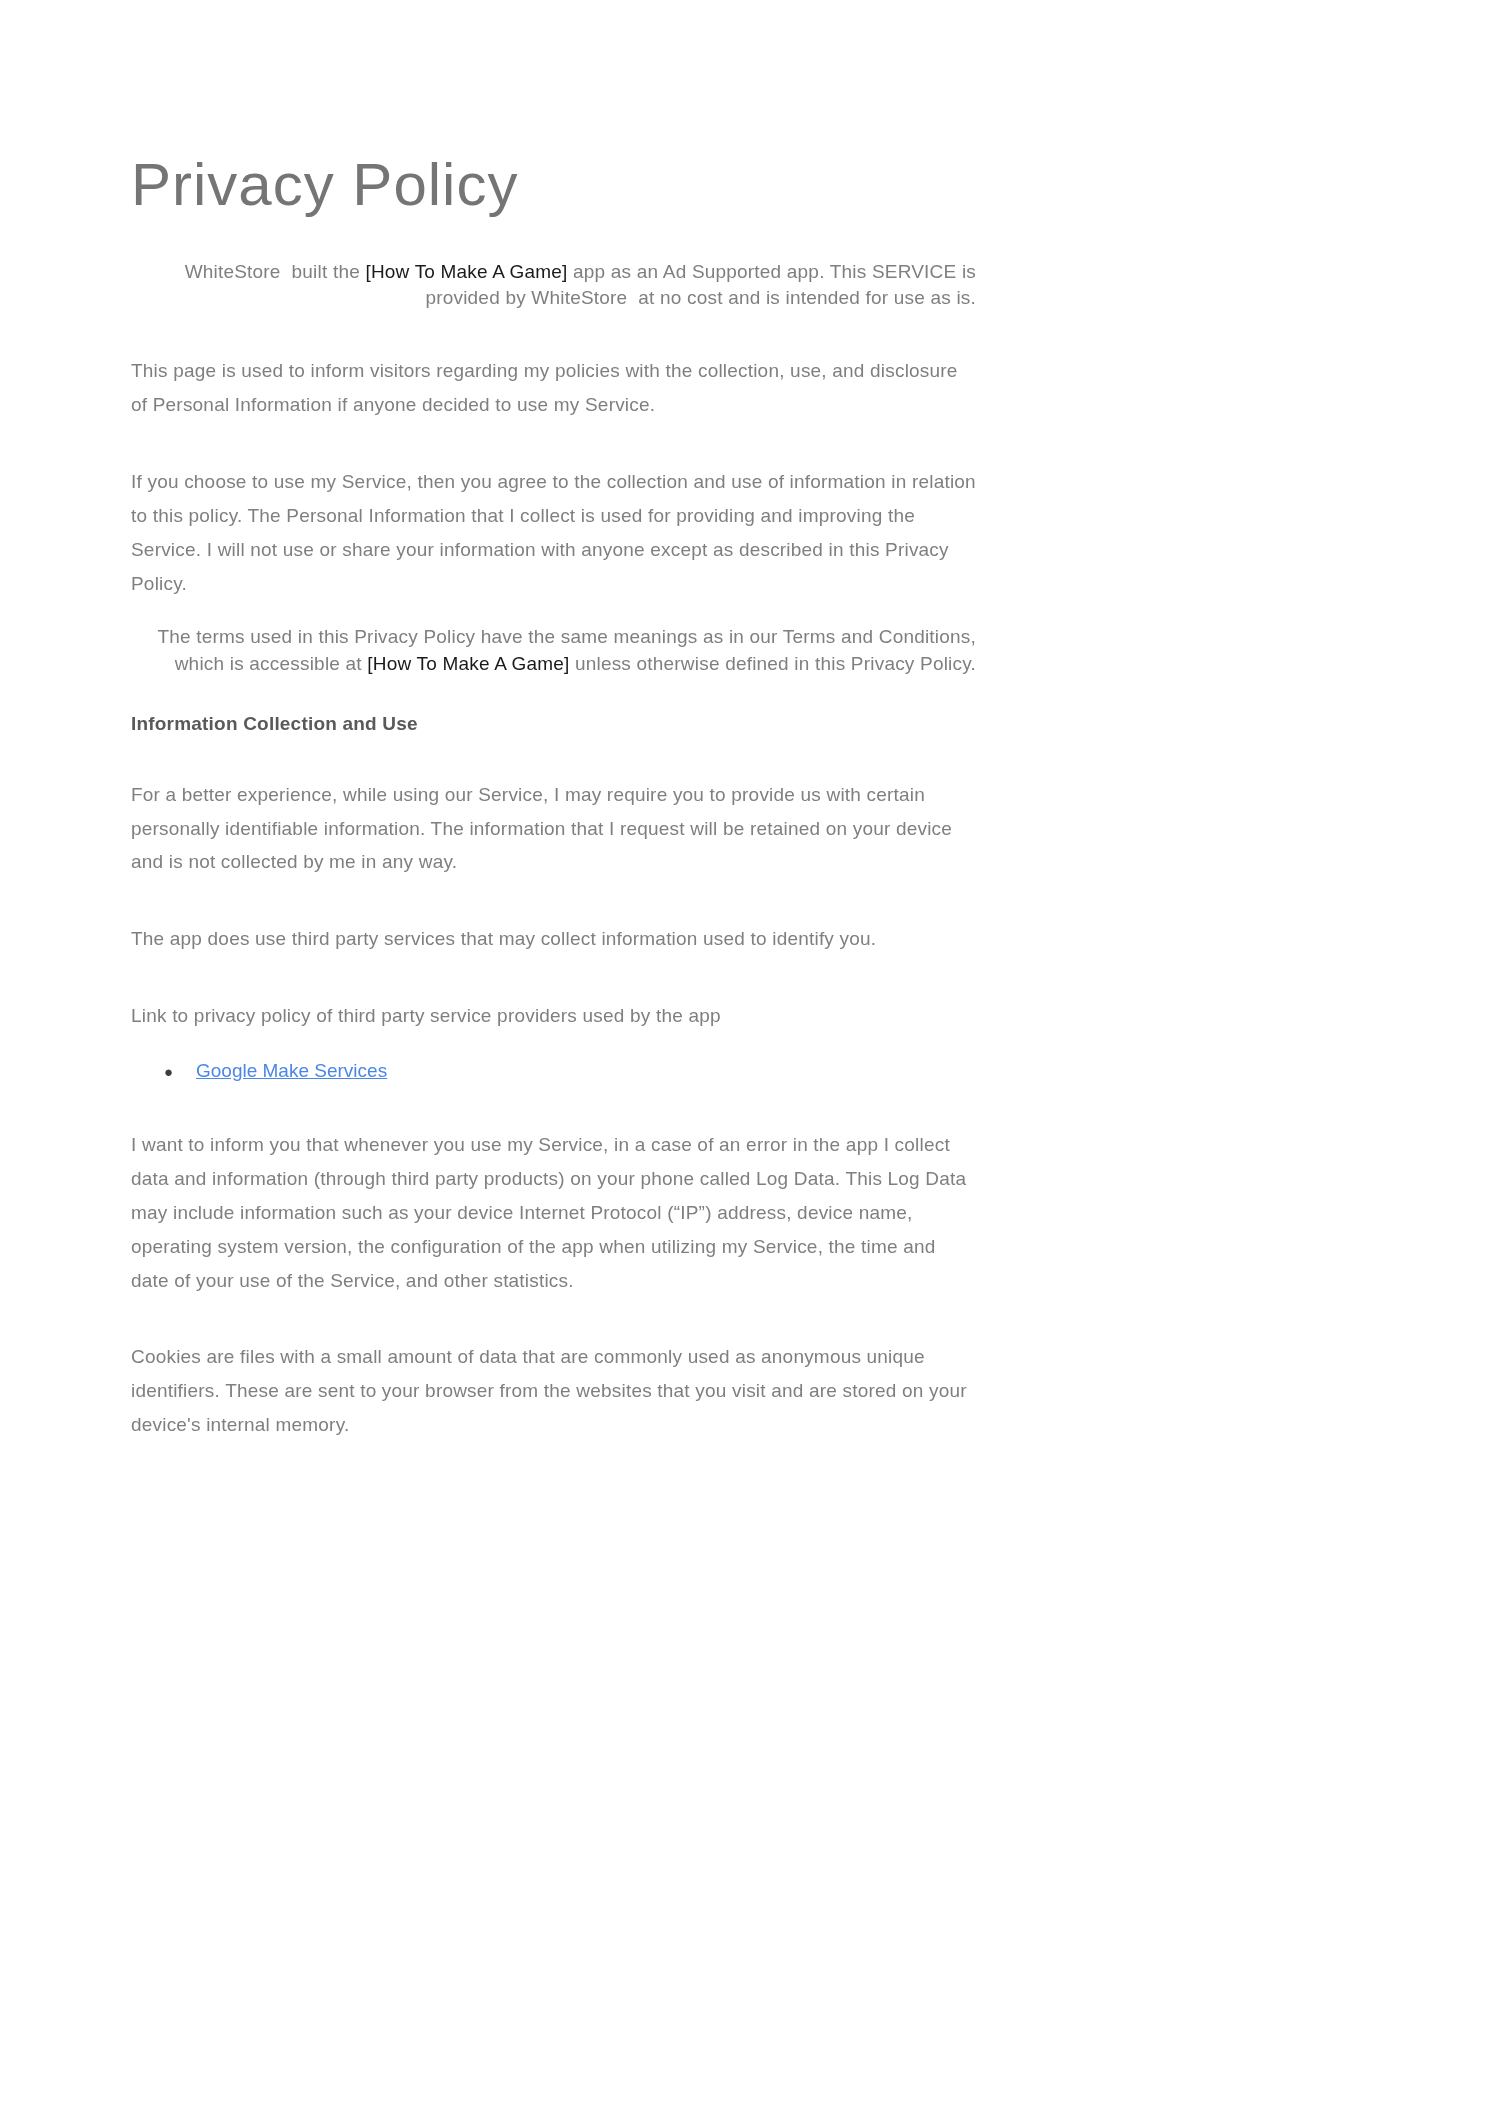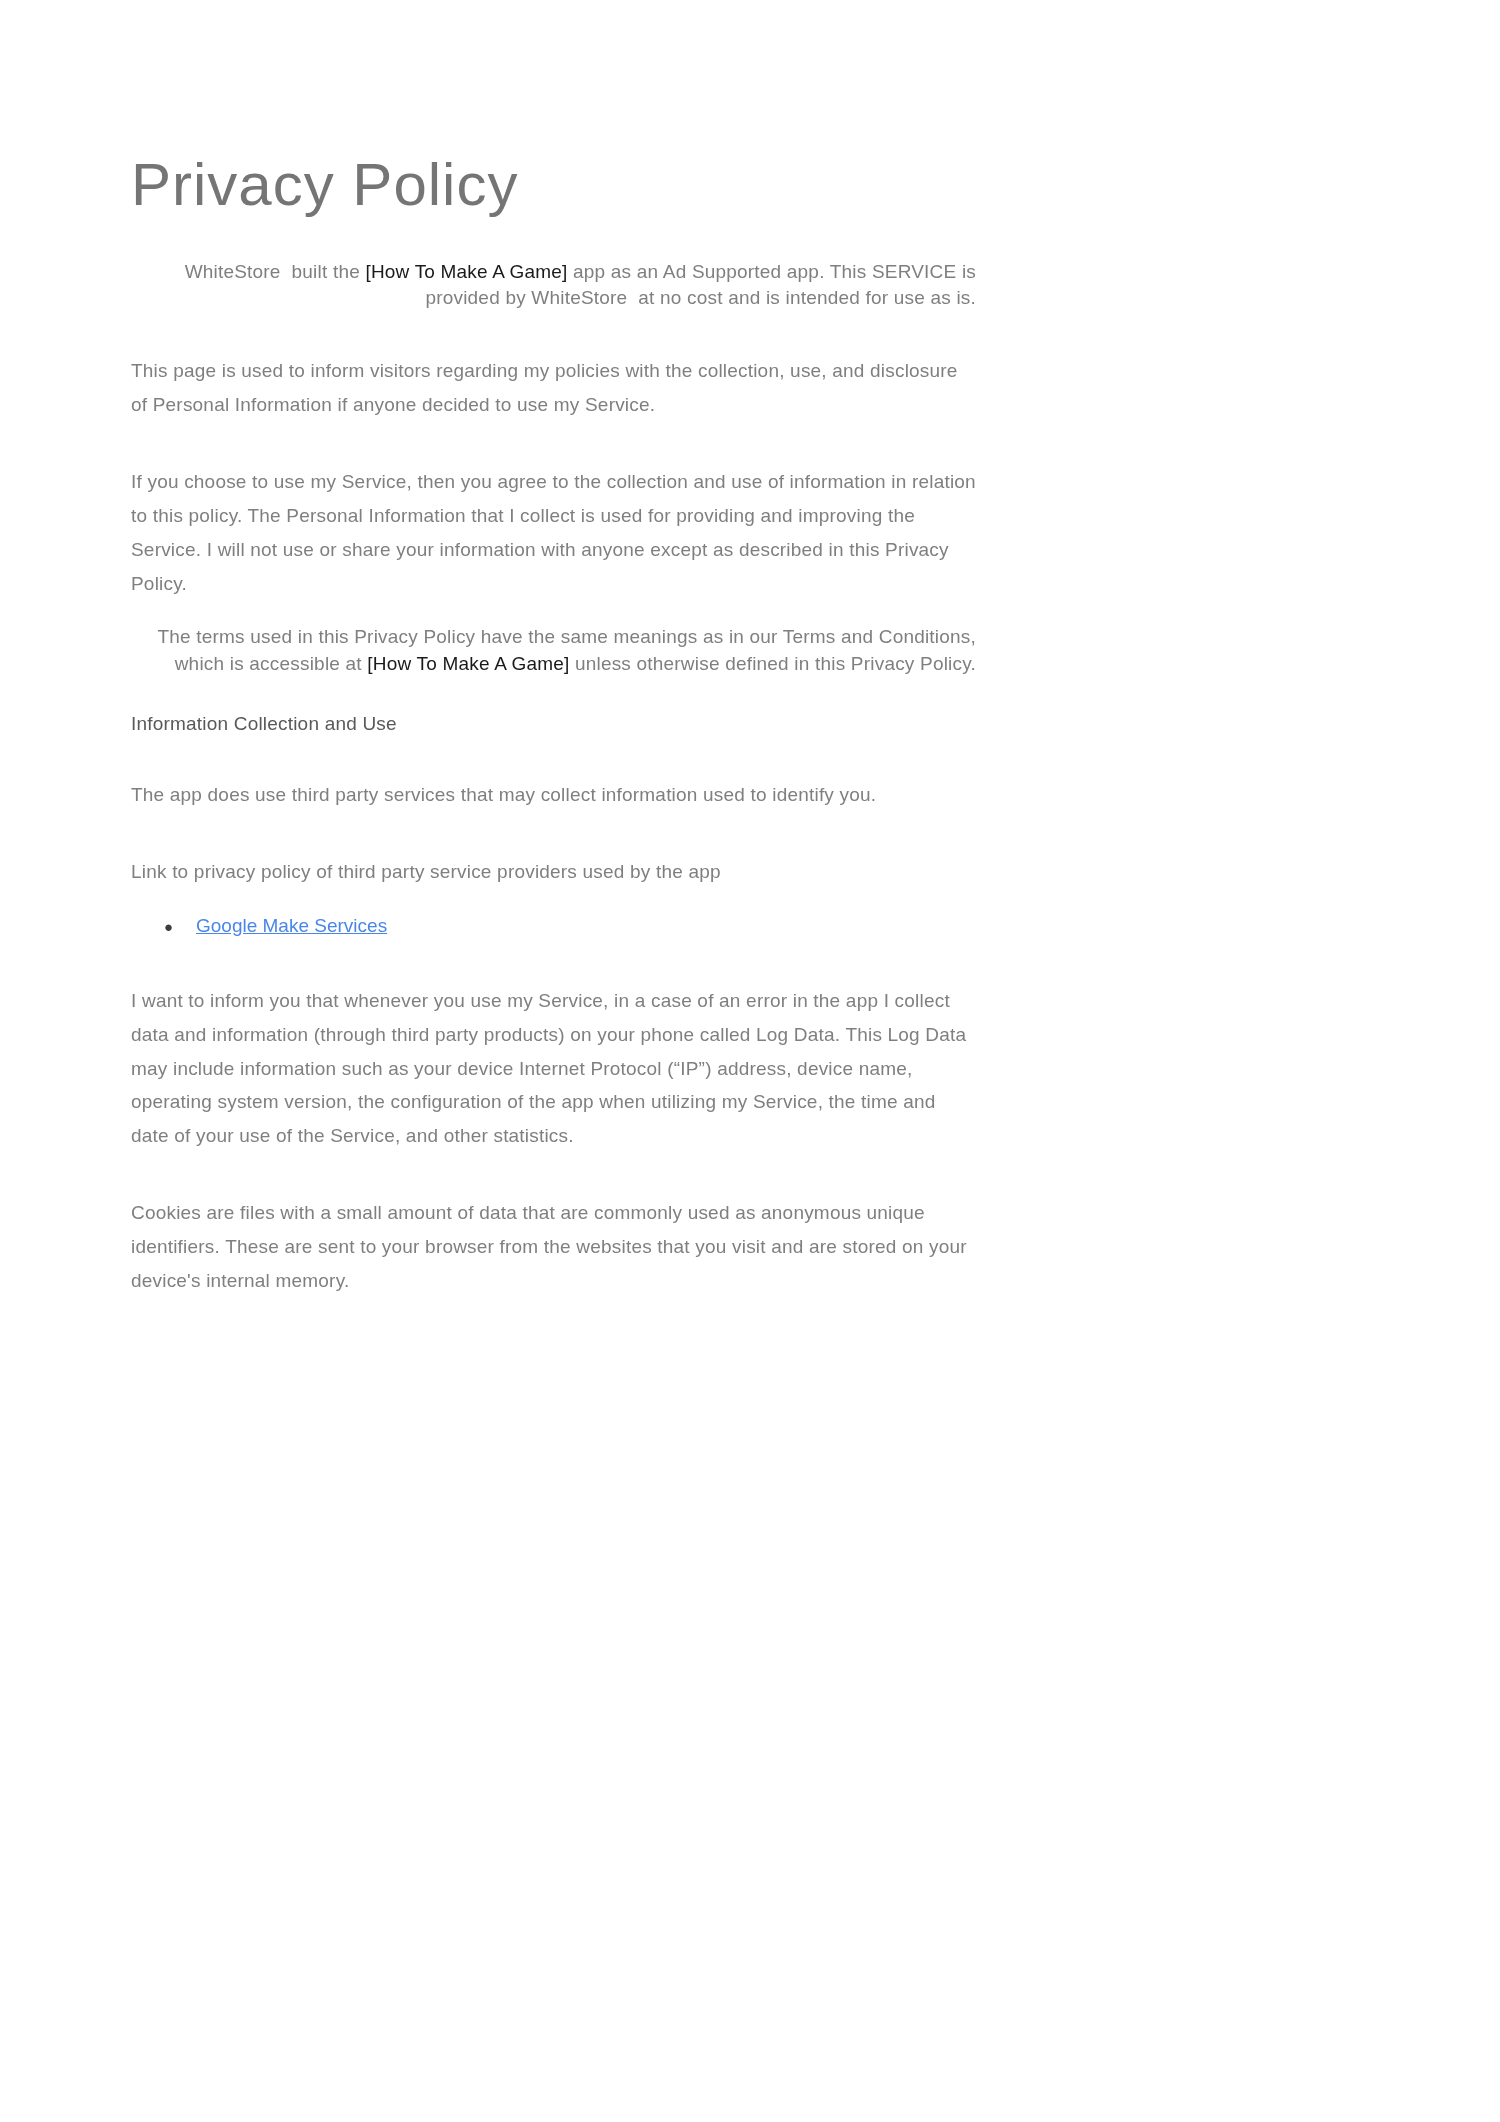--- a/index.html
+++ b/index.html
@@ -32,21 +32,21 @@
     margin: 0 0 27px 0;
     white-space: pre-wrap;
   }
   p.tight { line-height: 1.38; text-align: right; }
   p.loose { line-height: 1.78; margin-bottom: 24px; margin-top: 43px; }
   .app-name {
     color: #1a1a1a;
   }
   h2.section-heading {
     font-size: 19px;
-    font-weight: 400;
+    font-weight: 700;
     color: #595959;
     letter-spacing: 0.2px;
     margin: 36px 0 33px 0;
   }
   ul.link-list {
     list-style: none;
     margin: 10px 0 34px 0;
   }
   ul.link-list li {
     display: flex;
@@ -79,20 +79,21 @@
     <p class="para tight"><span>WhiteStore  built the </span><span class="app-name">[How To Make A Game]</span><span> app as an Ad Supported app. This SERVICE is provided by WhiteStore  at no cost and is intended for use as is.</span></p>
 
     <p class="para loose">This page is used to inform visitors regarding my policies with the collection, use, and disclosure of Personal Information if anyone decided to use my Service.</p>
 
     <p class="para loose">If you choose to use my Service, then you agree to the collection and use of information in relation to this policy. The Personal Information that I collect is used for providing and improving the Service. I will not use or share your information with anyone except as described in this Privacy Policy.</p>
 
     <p class="para tight"><span>The terms used in this Privacy Policy have the same meanings as in our Terms and Conditions, which is accessible at </span><span class="app-name">[How To Make A Game]</span><span> unless otherwise defined in this Privacy Policy.</span></p>
 
     <h2 class="section-heading">Information Collection and Use</h2>
 
+    <p class="para loose">For a better experience, while using our Service, I may require you to provide us with certain personally identifiable information. The information that I request will be retained on your device and is not collected by me in any way.</p>
 
     <p class="para loose">The app does use third party services that may collect information used to identify you.</p>
 
     <p class="para loose">Link to privacy policy of third party service providers used by the app</p>
 
     <ul class="link-list">
       <li>
         <span class="bullet">●</span>
         <a class="doc-link" href="#">Google Make Services</a>
       </li>

